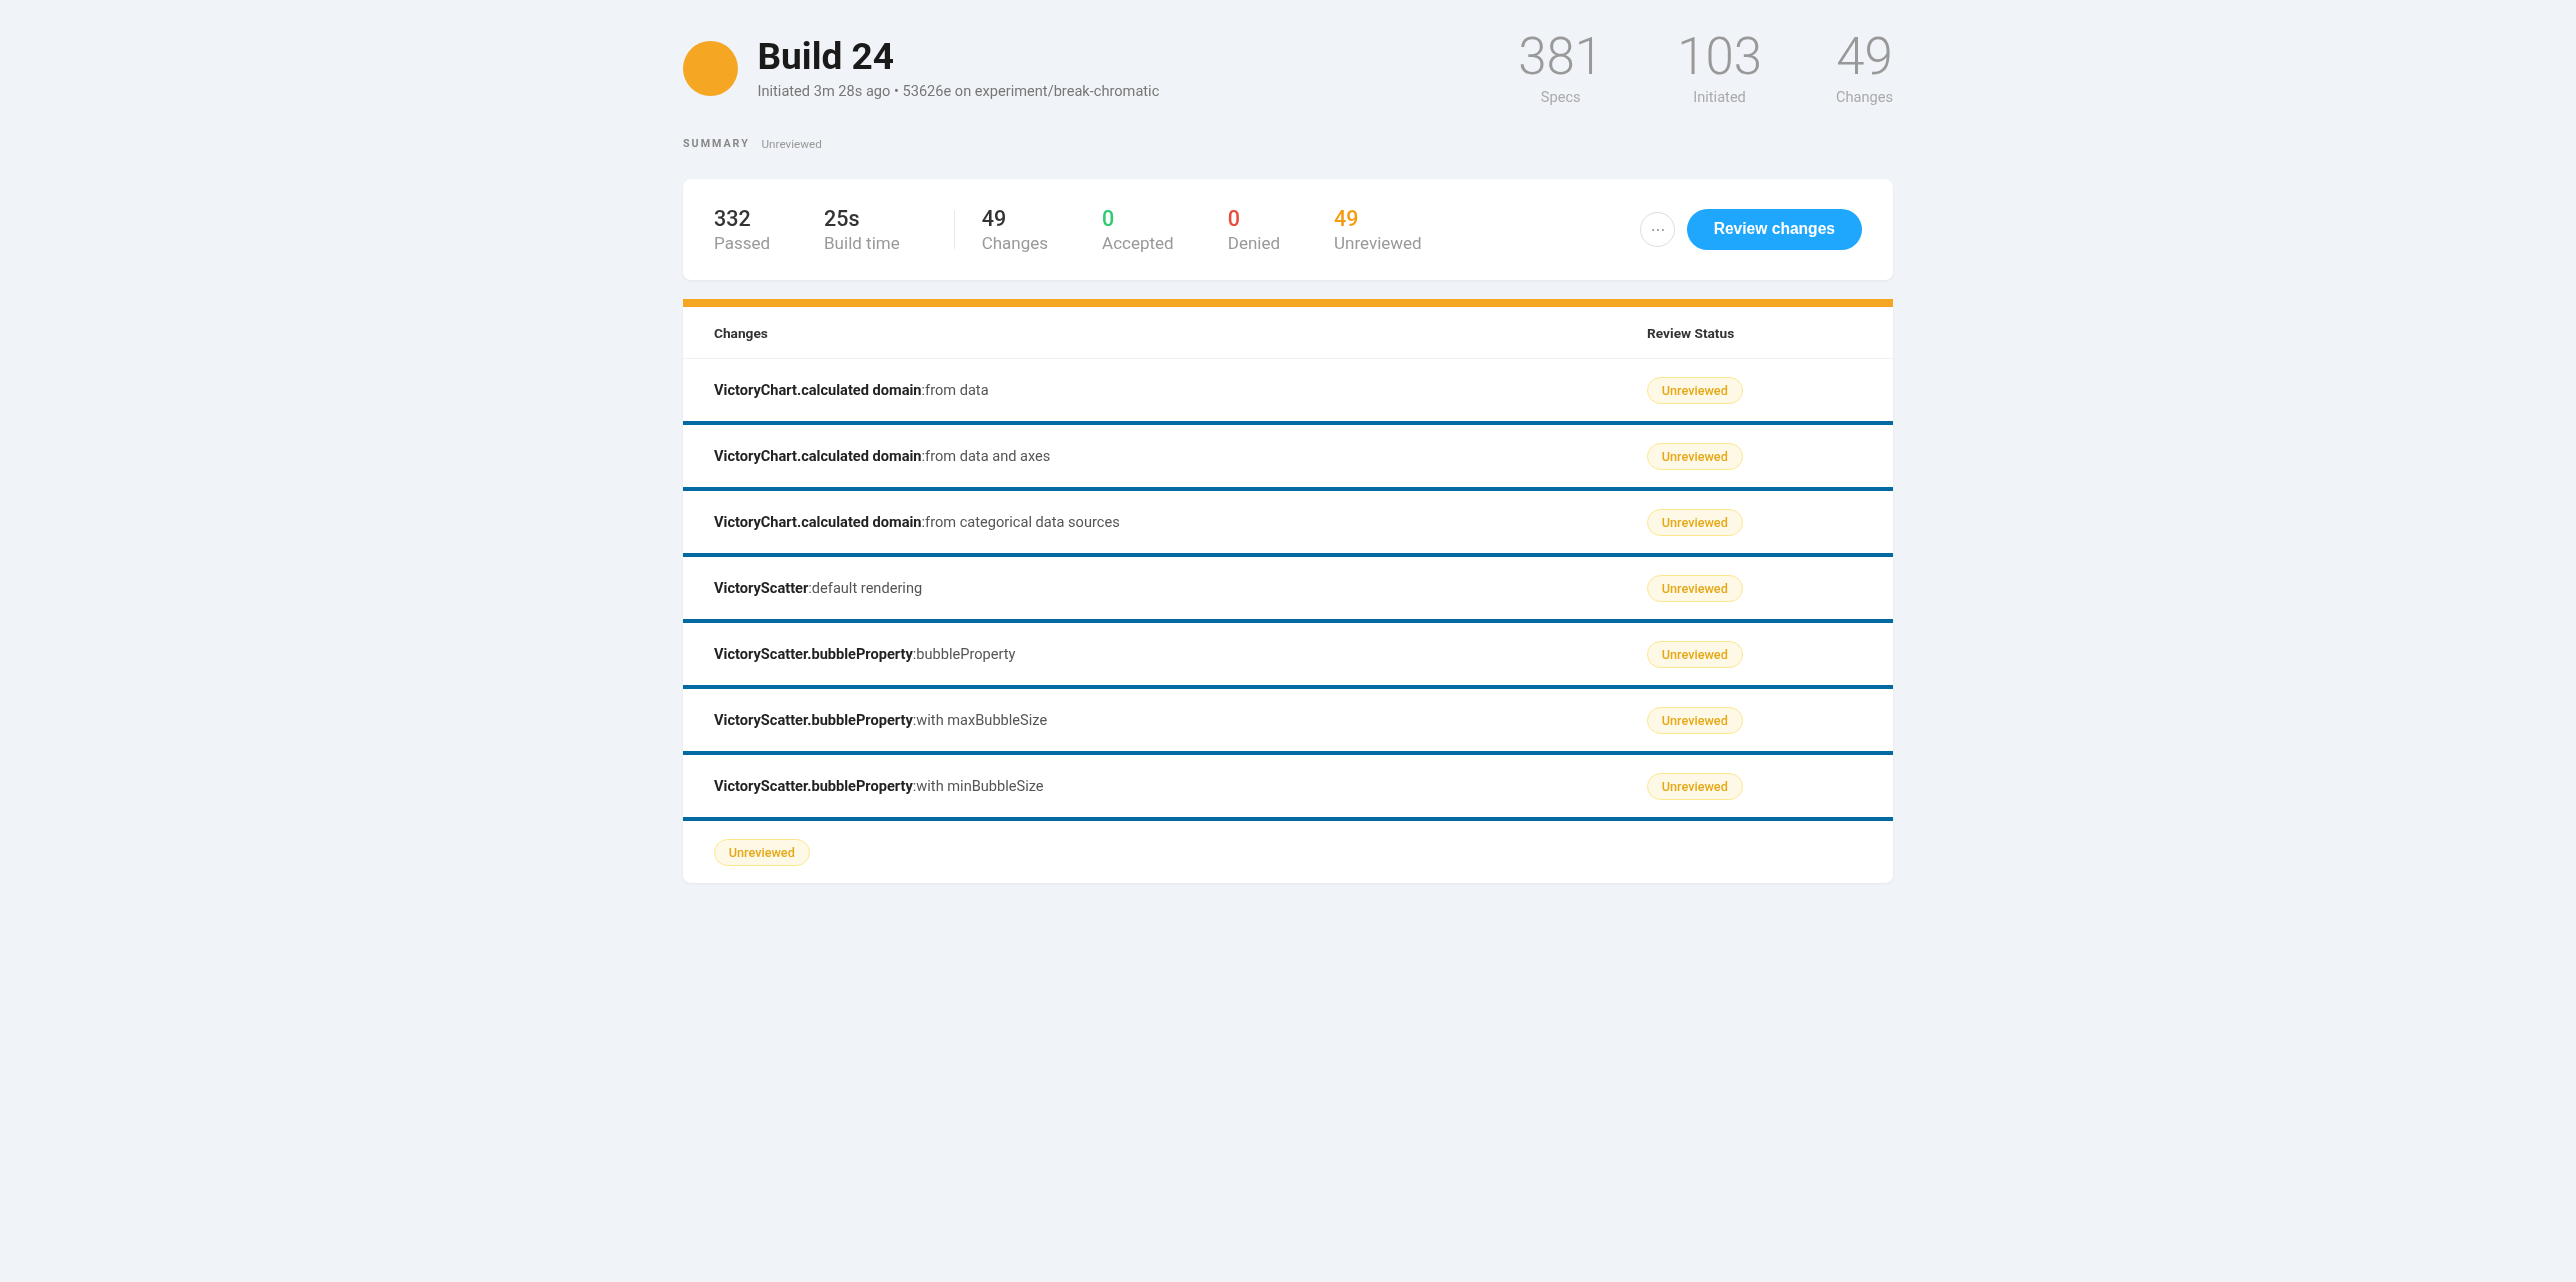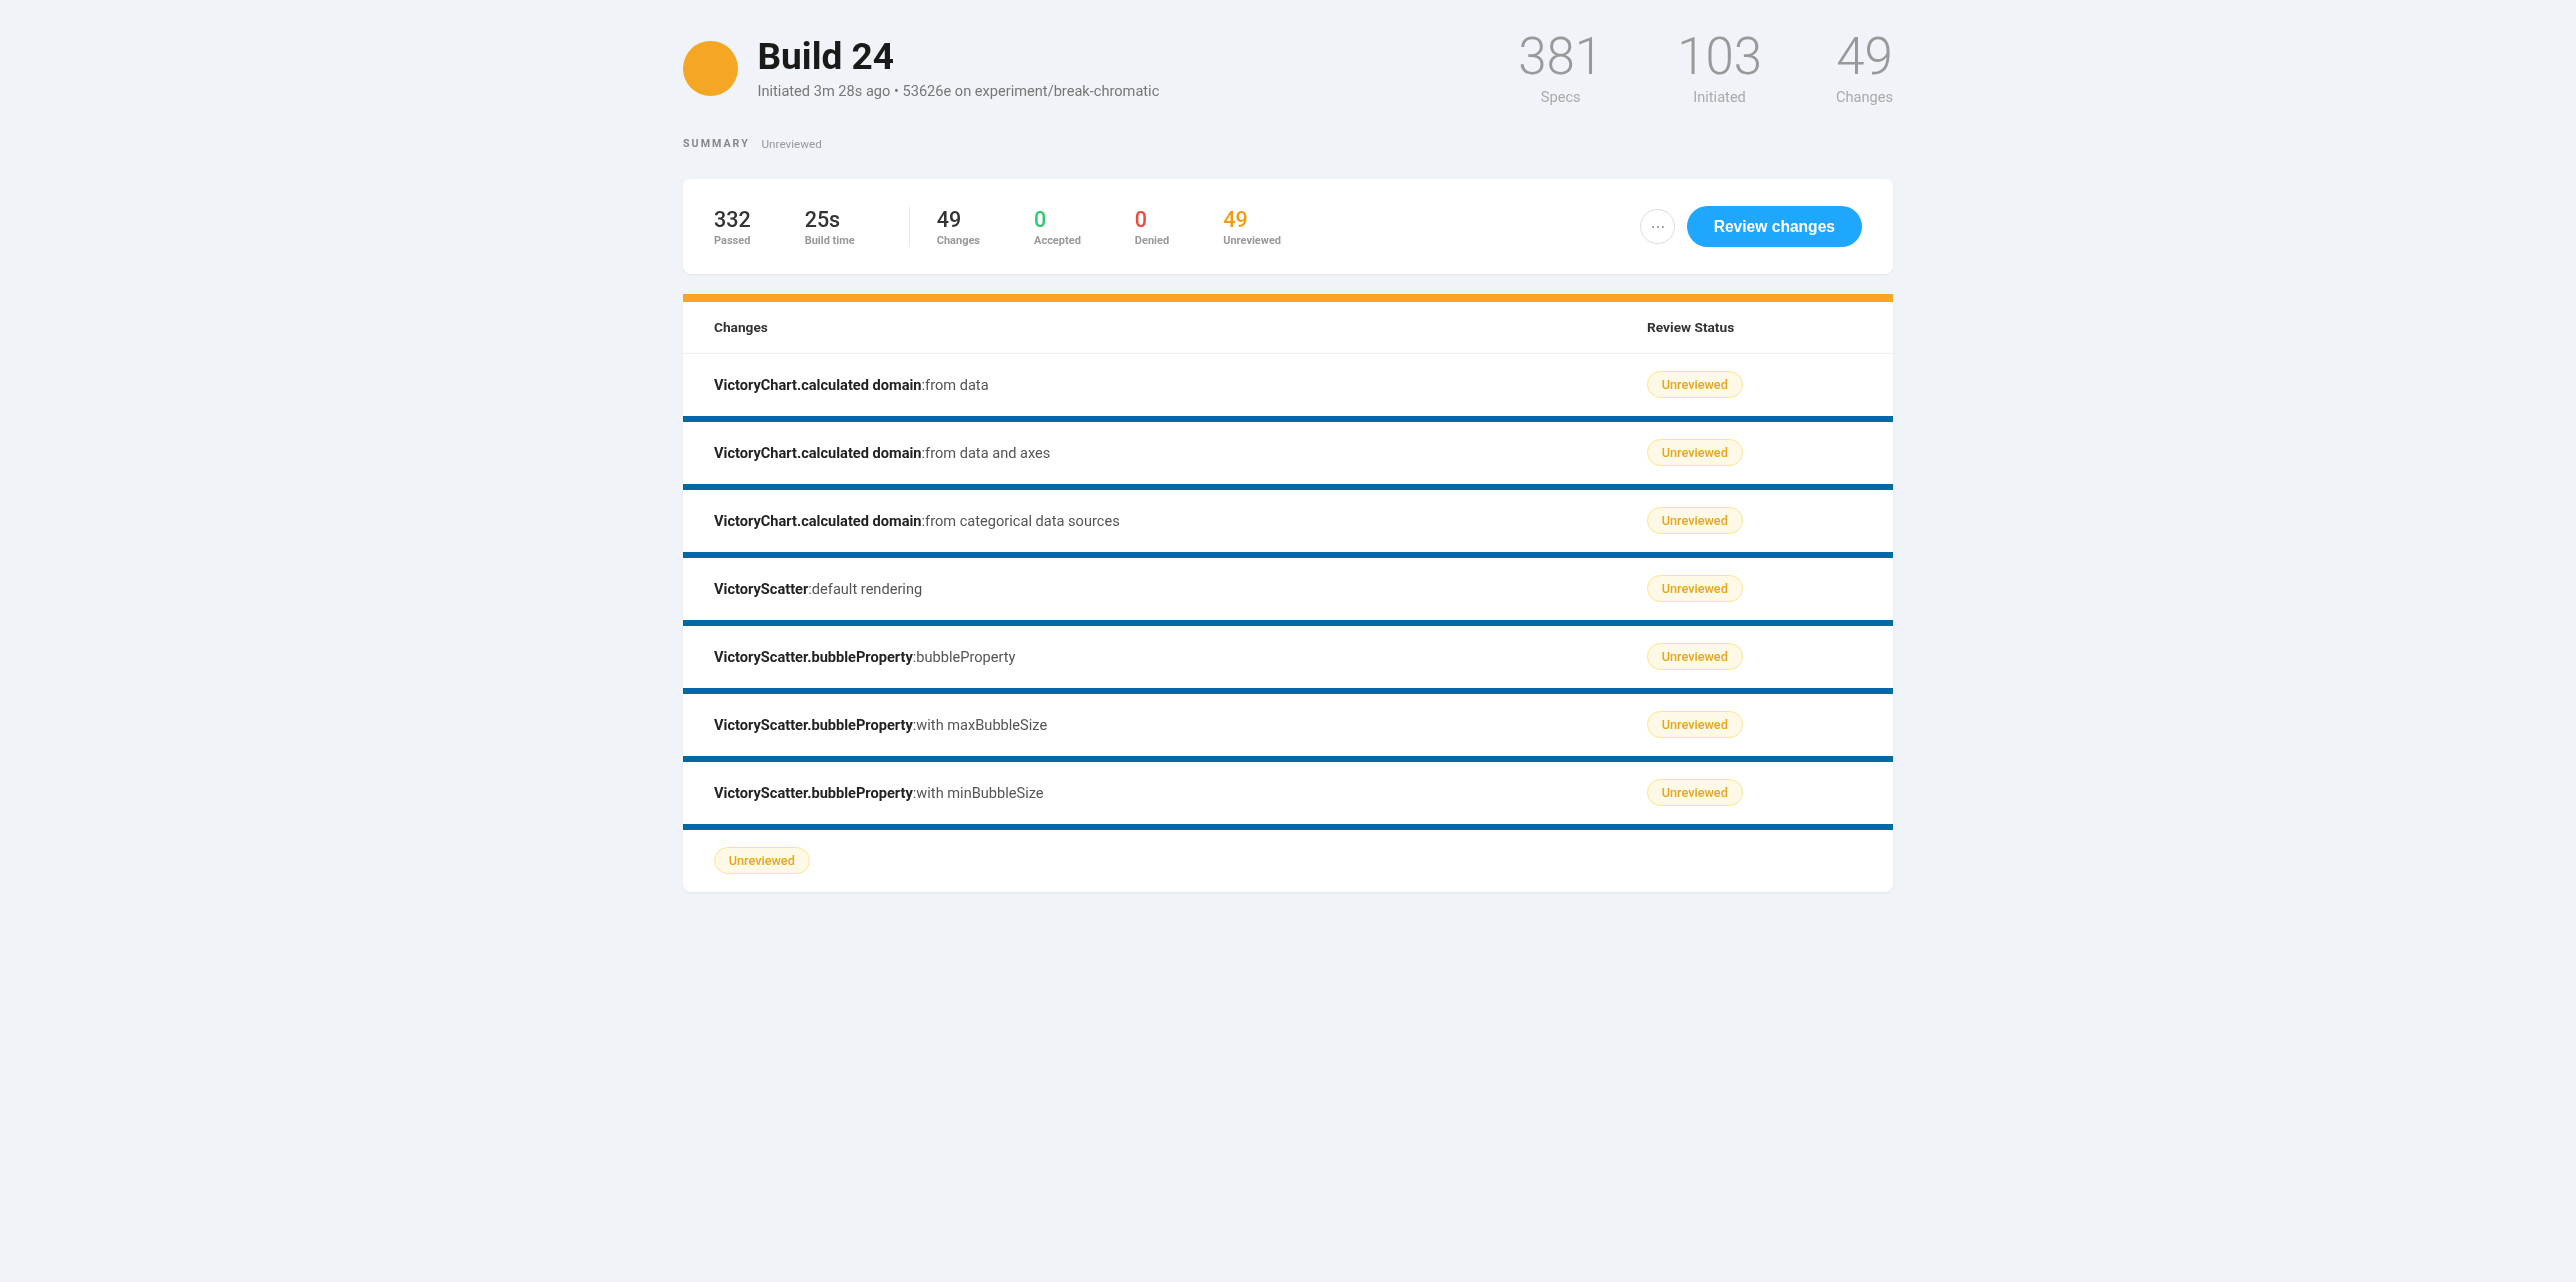--- a/index.html
+++ b/index.html
@@ -111,24 +111,23 @@
     }
     .summary-stat-number {
       font-size: 21.5px;
       font-weight: 500;
       color: #333;
     }
     .summary-stat-number.green { color: #2ecc71; }
     .summary-stat-number.red { color: #e74c3c; }
     .summary-stat-number.orange { color: #f39c12; }
     .summary-stat-label {
-      font-size: 11px;
+      font-size: 17px;
       color: #999;
       margin-top: 2px;
-      font-weight: bold;
     }
     .summary-actions {
       display: flex;
       align-items: center;
       gap: 11.7px;
     }
     .more-btn {
       width: 35px;
       height: 35px;
       border-radius: 50%;
@@ -181,21 +180,21 @@
     .col-status {
       width: 215px;
       font-size: 13.7px;
       font-weight: 700;
       color: #333;
     }
     .table-row {
       display: flex;
       align-items: center;
       padding: 17.6px 31px;
-      border-bottom: 6px solid #0369a1;
+      border-bottom: 4px solid #0369a1;
     }
     .table-row:last-child {
       border-bottom: none;
     }
     .change-name {
       flex: 1;
       font-size: 14.6px;
     }
     .change-name-bold {
       font-weight: 700;

